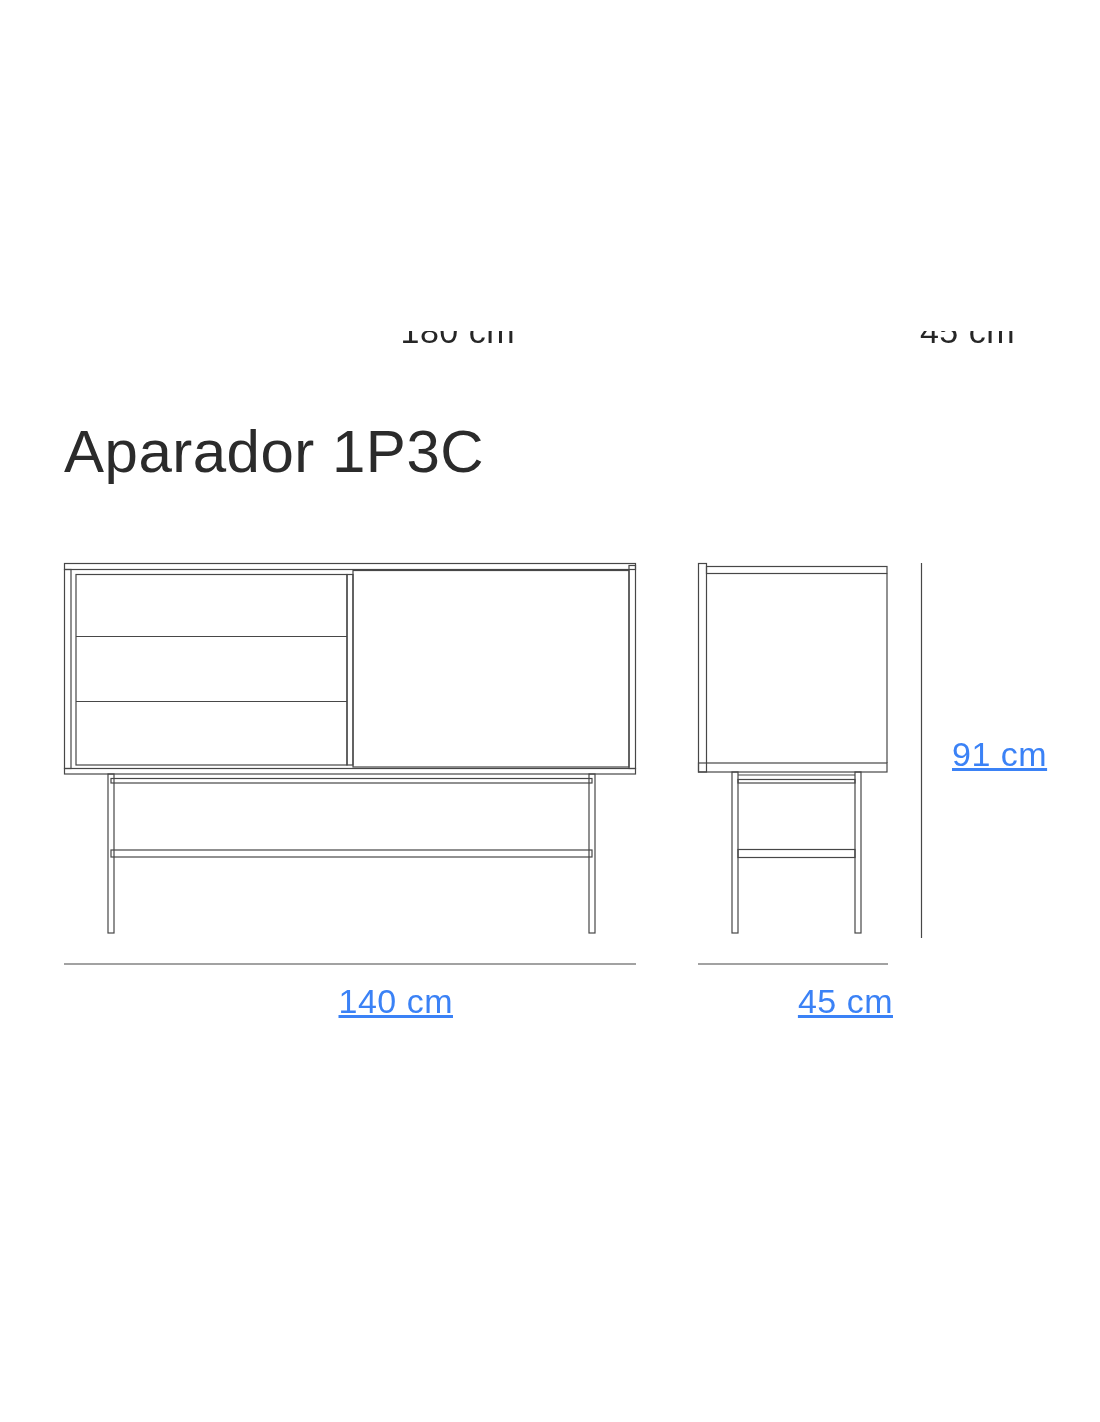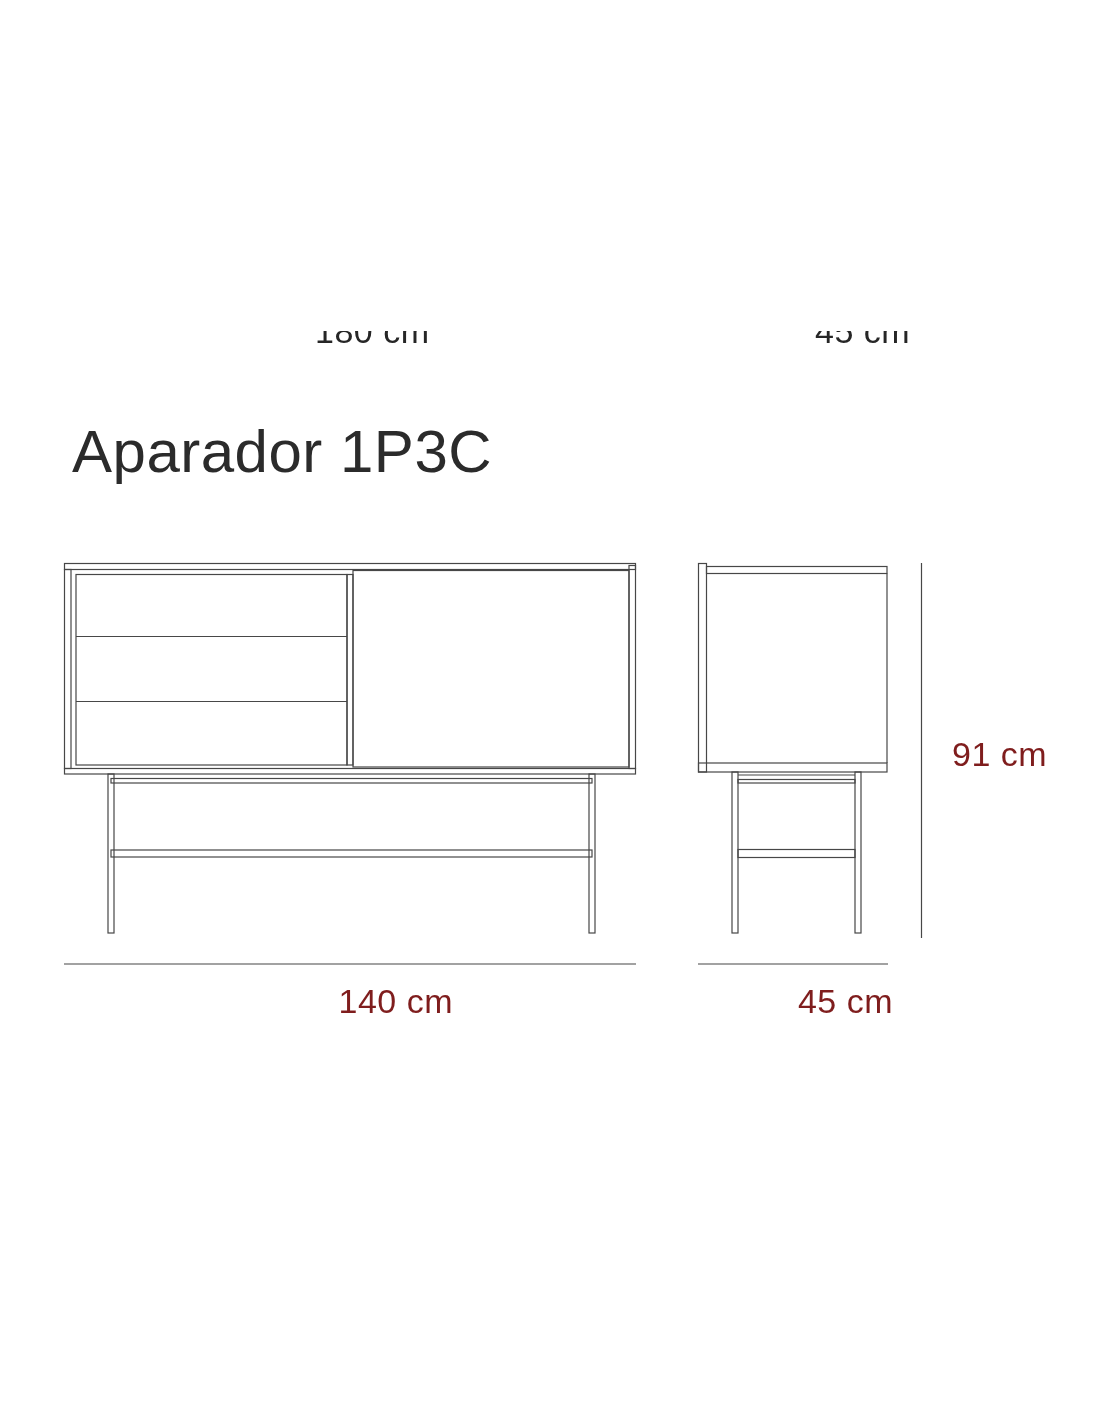--- a/index.html
+++ b/index.html
@@ -8,42 +8,43 @@
     width:1100px;height:1422px;
     background:#ffffff;
     font-family:"Liberation Sans", sans-serif;
     color:#262626;
     overflow:hidden;
   }
   .dim-label{
     position:absolute;
     font-size:34px;
     line-height:34px;
-    color:#7f1d1d;
+    color:#3b82f6;
     letter-spacing:0.5px;
     white-space:nowrap;
+    text-decoration:underline;
   }
   .centered{ text-align:right; width:200px; }
   #title{
     position:absolute;
-    left:72px; top:421px;
+    left:64px; top:421px;
     font-size:60px;
     line-height:62px;
     font-weight:400;
     letter-spacing:0.5px;
     color:#2b2b2b;
     white-space:nowrap;
   }
   .clip-label{
     position:absolute;
     top:331px;
     height:14px;
     width:200px;
     overflow:hidden;
-    text-align:left;
+    text-align:right;
   }
   .clip-label > span{
     display:block;
     font-size:34px;
     line-height:34px;
     letter-spacing:0.5px;
     margin-top:-17px;
     color:#262626;
   }
   #drawing-svg{ position:absolute; left:0; top:0; }

